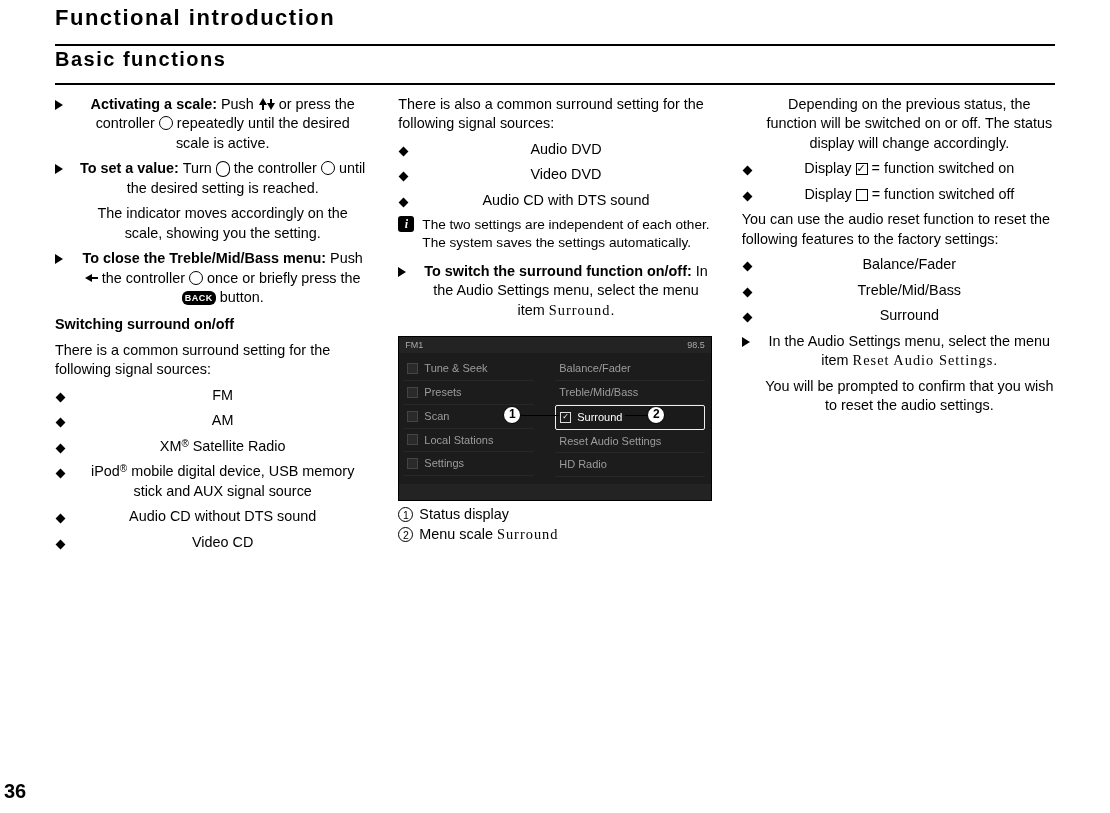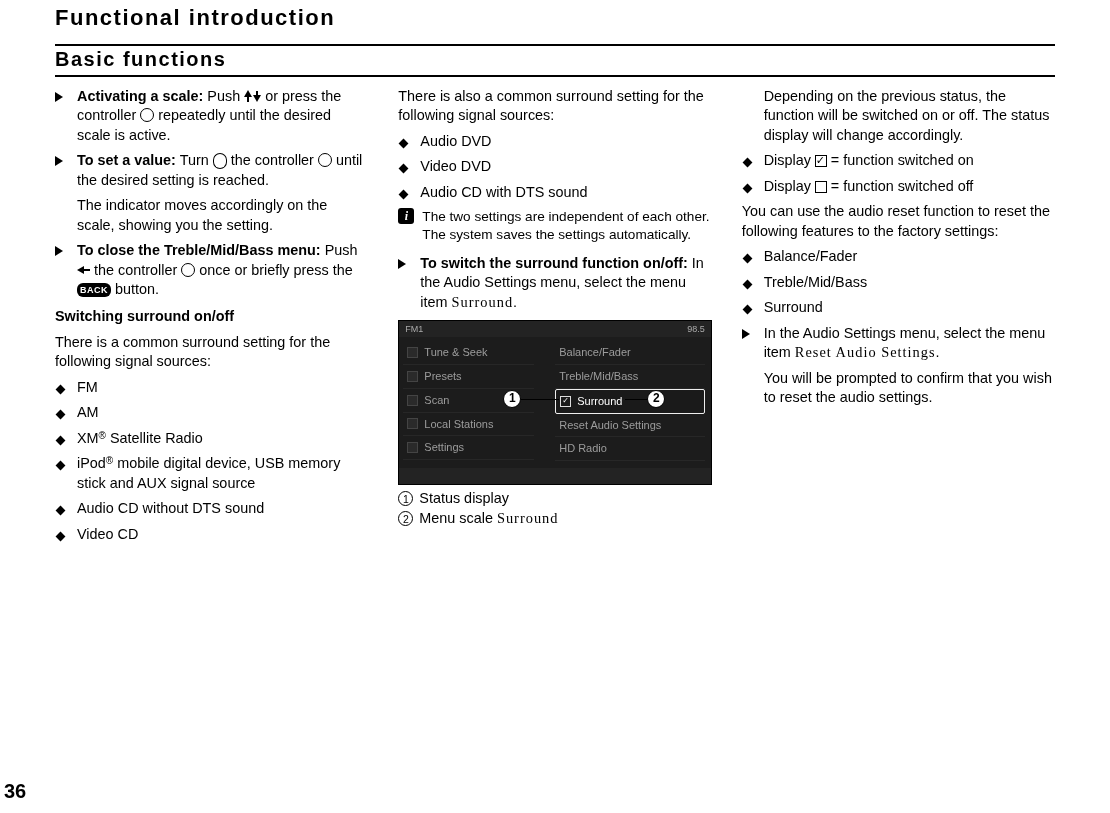--- a/index.html
+++ b/index.html
@@ -1,24 +1,24 @@
 <!DOCTYPE html>
 <html><head>
 <meta charset="utf-8">
 <style>
   * { box-sizing: border-box; margin: 0; padding: 0; }
   html, body { width: 1110px; height: 813px; background: #fff; font-family: Arial, Helvetica, sans-serif; font-size: 14.4px; color: #000; }
   .page { width: 1110px; height: 813px; padding: 5px 55px 0 55px; position: relative; }
   .h1 { font-family: "Arial Black", Arial, sans-serif; font-weight: 900; font-size: 22px; letter-spacing: 1.5px; border-bottom: 2px solid #000; padding-bottom: 13px; margin-bottom: 2px; }
-  .h2 { font-family: "Arial Black", Arial, sans-serif; font-weight: 900; font-size: 20px; letter-spacing: 1.5px; border-bottom: 2px solid #000; padding-bottom: 4px; margin-bottom: 10px; }
+  .h2 { font-family: "Arial Black", Arial, sans-serif; font-weight: 900; font-size: 20px; letter-spacing: 1.5px; border-bottom: 2px solid #000; padding-bottom: 12px; margin-bottom: 10px; }
   .cols { display: flex; gap: 30px; }
   .col { flex: 1 1 0; min-width: 0; line-height: 1.35; }
   .col p { margin-bottom: 6px; }
   ul.plain { list-style: none; padding: 0; margin: 0 0 6px 0; }
-  ul.plain > li { display: flex; margin-bottom: 6px; }
+  ul.plain > li { display: flex; margin-bottom: 6px; text-align: center; }
   ul.plain > li > .bull { flex: 0 0 22px; text-align: left; font-size: 15px; line-height: 1.3; }
   ul.plain > li > .txt { flex: 1; }
   .tri { display: inline-block; width: 0; height: 0; border-top: 5px solid transparent; border-bottom: 5px solid transparent; border-left: 8px solid #000; margin-top: 4px; }
   .dia { display:inline-block; width:7px; height:7px; background:#000; transform: rotate(45deg); margin-top:5px; margin-left:2px; }
   .bold { font-weight: bold; }
   .circle { display:inline-block; width:14px; height:14px; border:1.7px solid #000; border-radius:50%; vertical-align:-2px; }
   .arrow-up, .arrow-down, .arrow-left {display:inline-block;}
   .arrow-up::before{content:"";border-left:4px solid transparent;border-right:4px solid transparent;border-bottom:7px solid #000;display:inline-block;vertical-align:4px;}
   .arrow-up::after{content:"";display:inline-block;width:2px;height:7px;background:#000;margin-left:-5px;vertical-align:-1px;}
   .arrow-down::before{content:"";display:inline-block;width:2px;height:7px;background:#000;vertical-align:3px;}
@@ -28,21 +28,21 @@
   .rot-arcs { display:inline-block; width:14px; height:14px; position:relative; vertical-align:-2px;}
   .rot-arcs::before{content:"";position:absolute;left:0;top:0;width:6px;height:14px;border:1.7px solid #000;border-right:none;border-radius:8px 0 0 8px;}
   .rot-arcs::after{content:"";position:absolute;right:0;top:0;width:6px;height:14px;border:1.7px solid #000;border-left:none;border-radius:0 8px 8px 0;}
   .back-badge { display:inline-block; background:#000; color:#fff; font-size:9px; font-weight:bold; padding:1px 3px; border-radius:6px; vertical-align:1px; letter-spacing:0.5px;}
   .info-badge { display:inline-block; width:16px; height:16px; background:#000; color:#fff; border-radius:3px; text-align:center; font-family: "Times New Roman", serif; font-weight:bold; font-style: italic; line-height:16px; font-size:12px; vertical-align:middle;}
   .info-row { display:flex; gap:8px; margin:6px 0 10px 0;}
   .info-row .txt { flex:1; font-size:13.6px; line-height:1.3;}
   .subhead { font-weight:bold; margin: 8px 0 6px 0;}
   .menufont { font-family: "Georgia", "Times New Roman", serif; letter-spacing:1px;}
   .sup { font-size:10px; vertical-align: top; }
-  .screenshot {background:#1c1c1c; width: 100%; height:165px; border:1px solid #000; position:relative; margin-top:8px; margin-bottom:4px; overflow:hidden;padding-left:32px;}
+  .screenshot {background:#1c1c1c; width: 100%; height:165px; border:1px solid #000; position:relative; margin-top:16px; margin-bottom:4px; overflow:hidden;padding-left:32px;}
   .screenshot .topbar{position:absolute;top:0;left:0;right:0;height:16px;background:#232323;color:#aaa;font-size:9px;padding:2px 6px;}
   .screenshot .botbar{position:absolute;bottom:0;left:0;right:0;height:16px;background:#232323;}
   .screenshot .col-left{position:absolute;left:4px;top:20px;width:42%;}
   .screenshot .col-right{position:absolute;right:6px;top:20px;width:48%;}
   .screenshot .row{color:#9c9c9c;font-size:11px;padding:4px 4px;border-bottom:1px solid rgba(255,255,255,0.05); display:flex; align-items:center; gap:6px;}
   .screenshot .row .sq{width:11px;height:11px;background:#2a2a2a;border:1px solid #444;flex:0 0 auto;}
   .screenshot .row.sel{color:#fff;border:1px solid #eee;border-radius:2px;background:#1a1a1a;position:relative;}
   .screenshot .row.sel .chk{width:11px;height:11px;border:1px solid #ddd;background:#1a1a1a;position:relative;flex:0 0 auto;}
   .screenshot .row.sel .chk::after{content:"✓";color:#fff;font-size:8px;position:absolute;top:-1px;left:1px;}
   .callout{position:absolute;background:#fff;color:#000;border:1.5px solid #000;border-radius:50%;width:18px;height:18px;text-align:center;font-size:12px;font-weight:bold;line-height:15px;font-family:Arial;}

